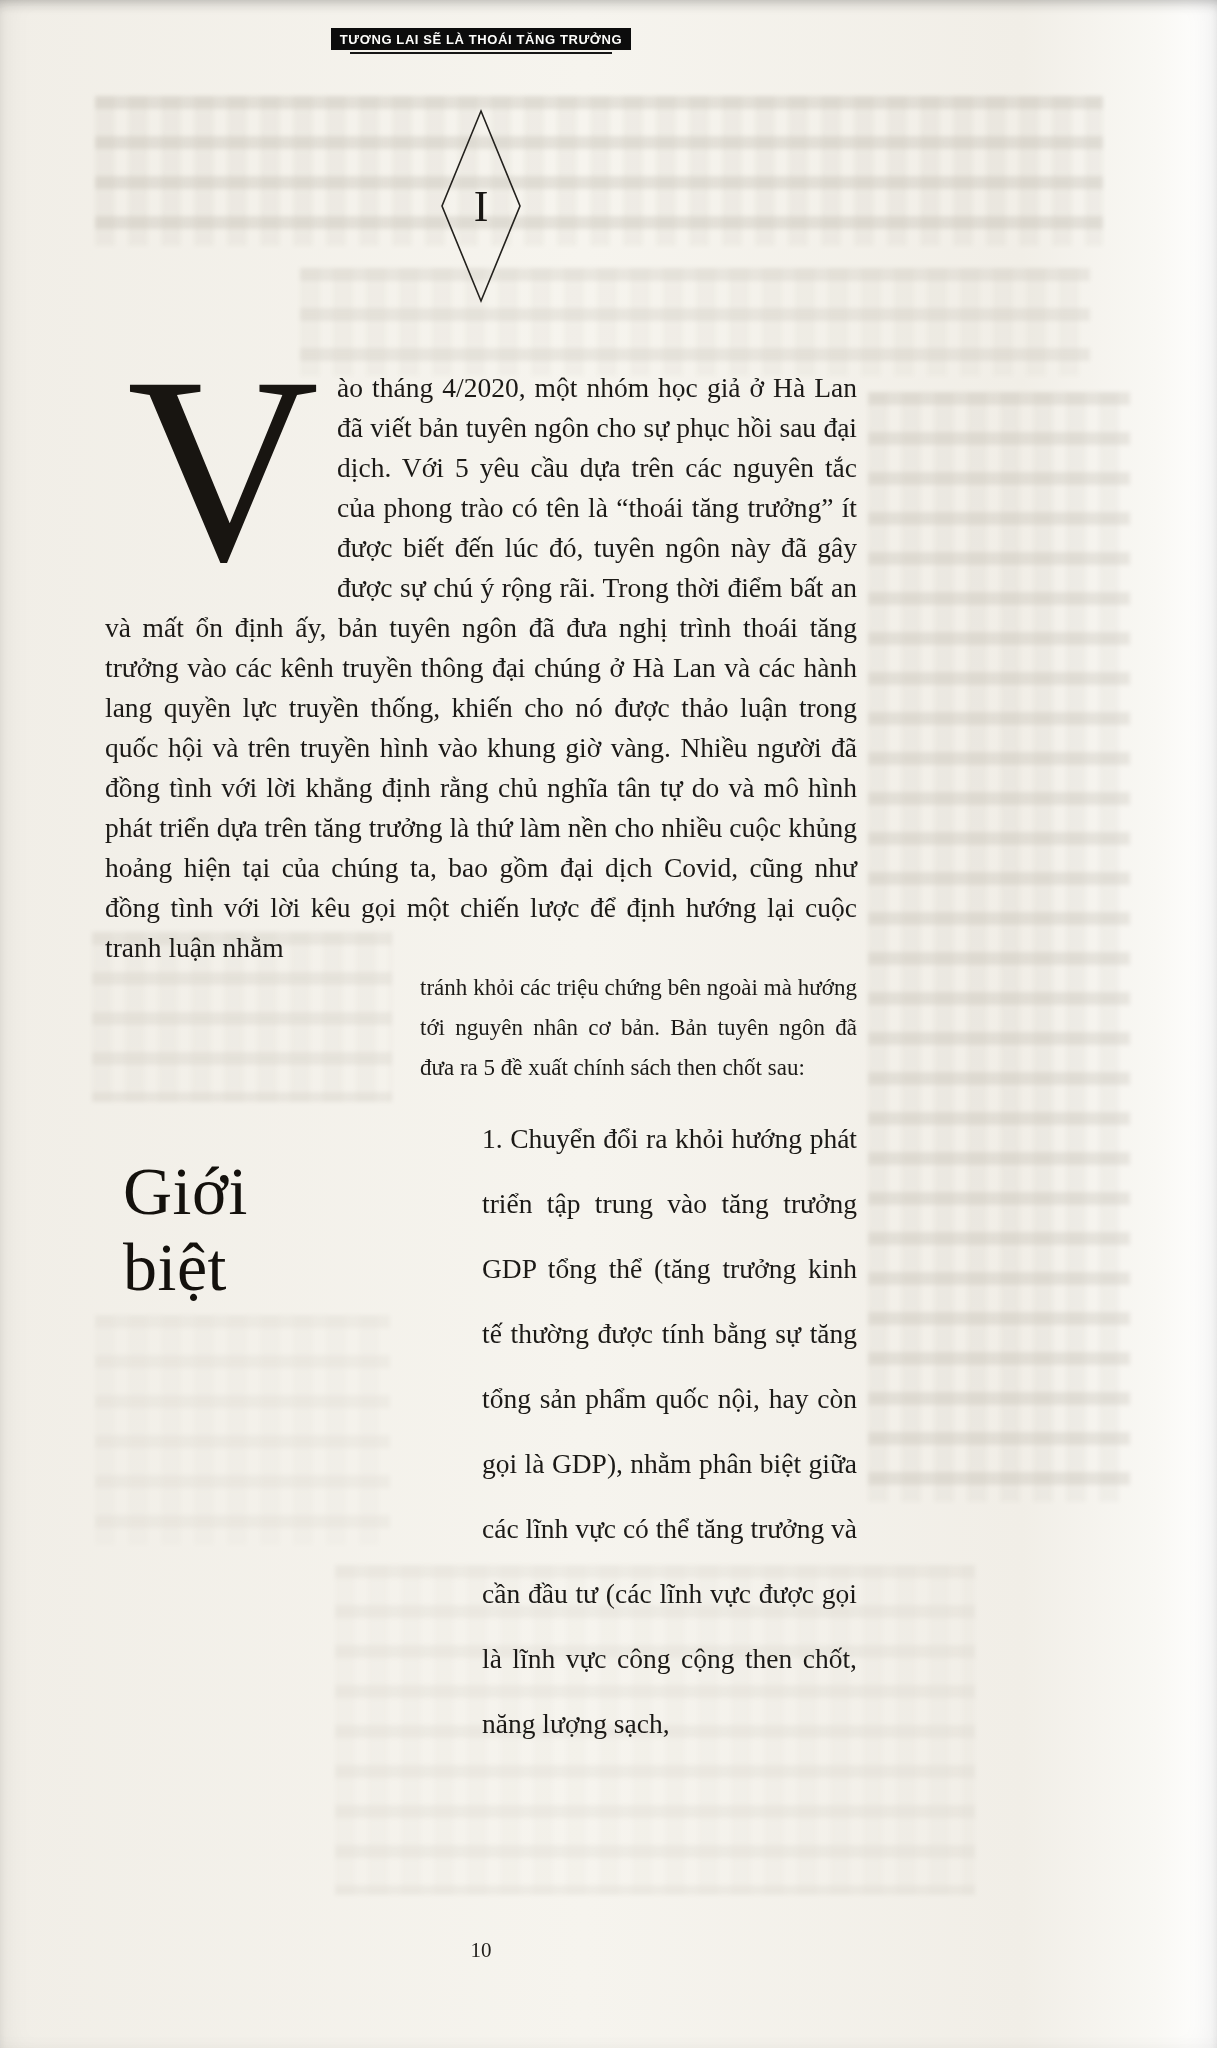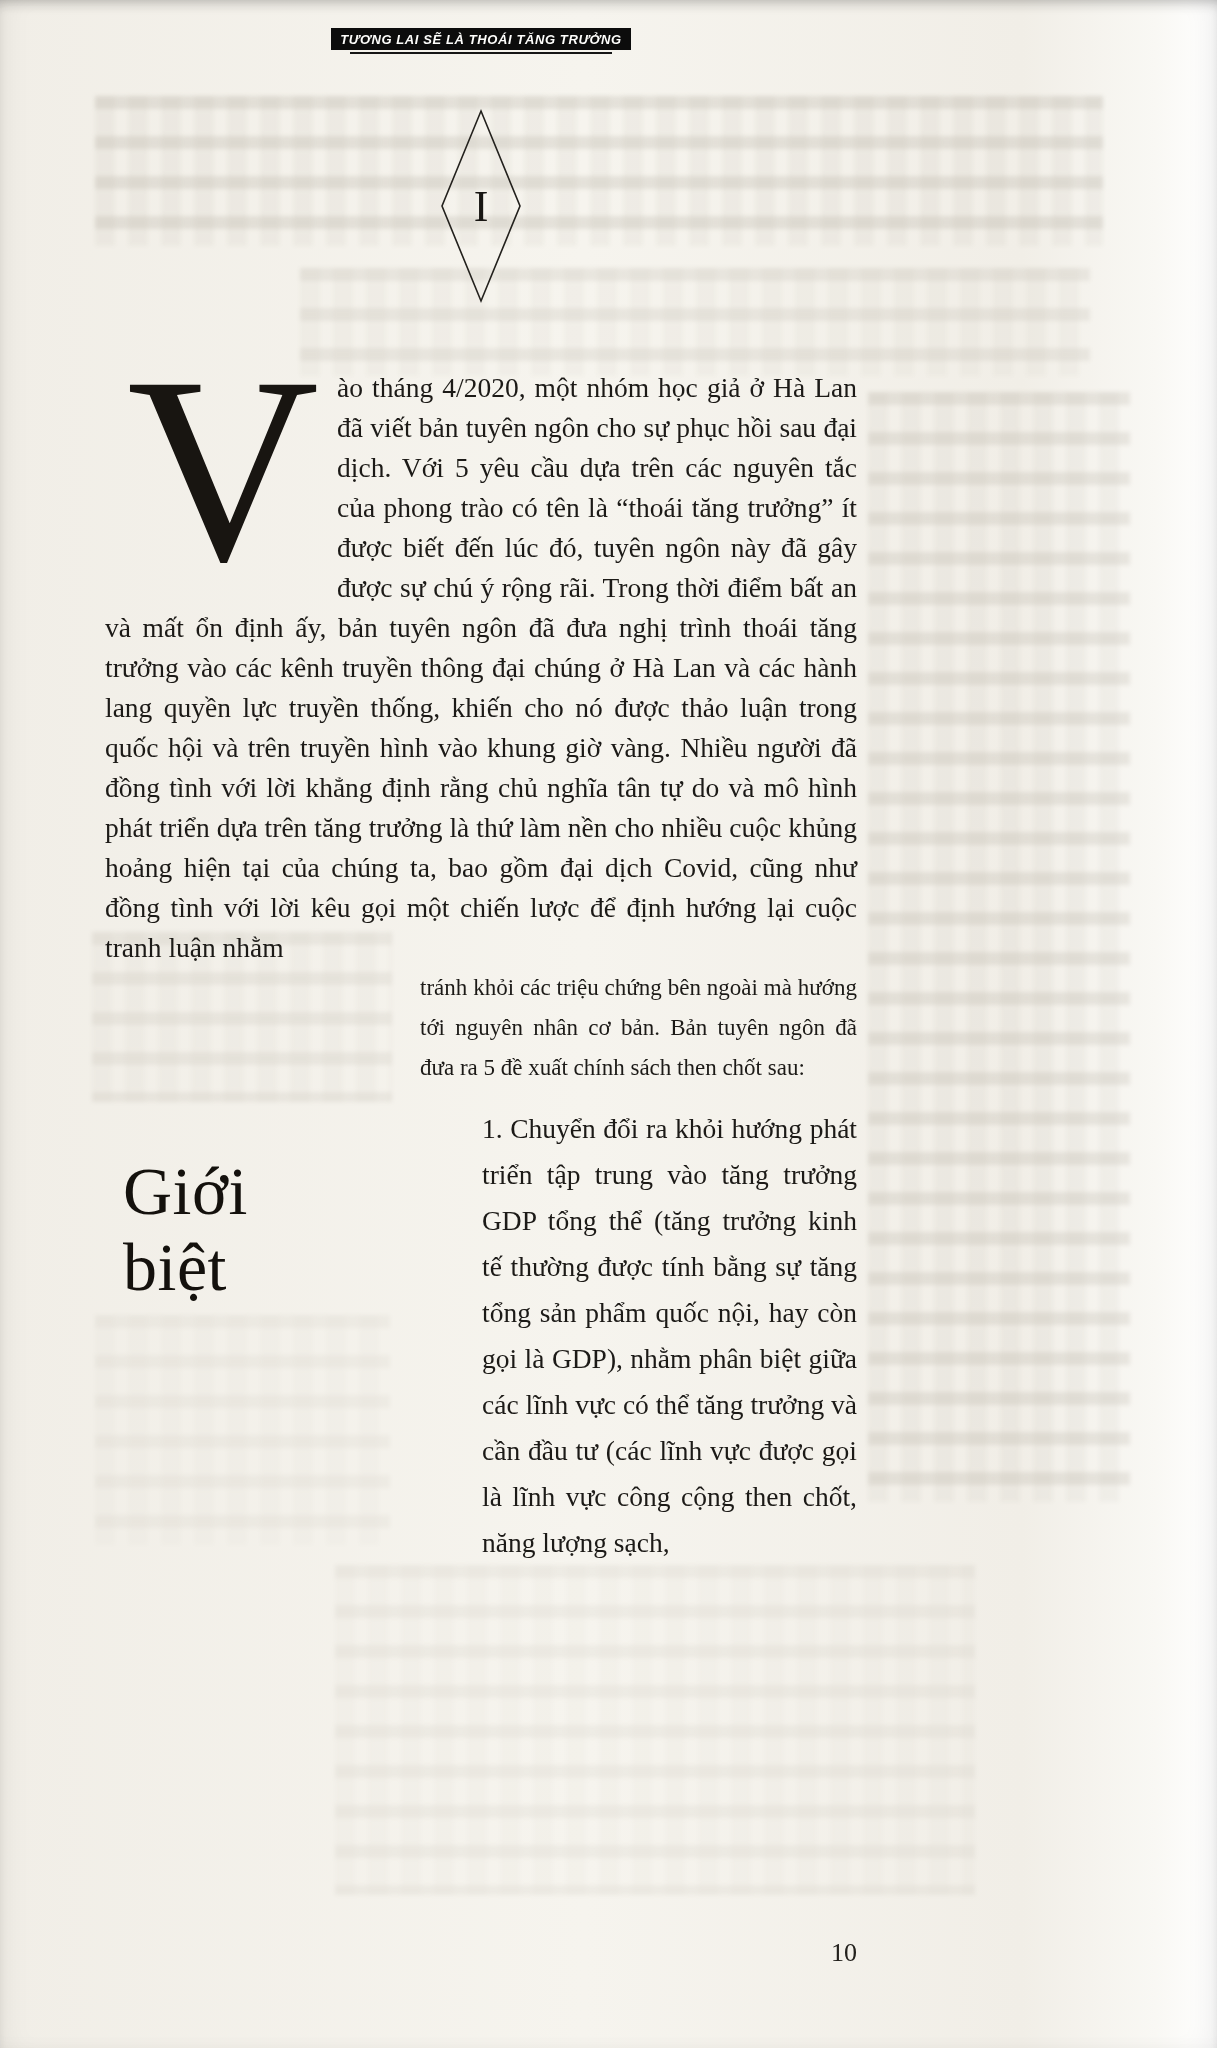--- a/index.html
+++ b/index.html
@@ -29,21 +29,21 @@
   .g5{left:95px;top:1315px;width:295px;height:230px;opacity:.22;}
   .g6{left:335px;top:1565px;width:640px;height:330px;opacity:.25;}
 
   
   .content{position:absolute;left:105px;top:0;width:752px;z-index:2;}
 
   .running-head{margin-top:28px;text-align:center;}
   .head-bar{
     display:inline-block;background:#0c0c0c;color:#fdfdfb;
     font-family:"Liberation Sans", sans-serif;
-    font-weight:bold;font-style:italic;
+    font-weight:bold;
     font-size:13px;letter-spacing:.6px;
     padding:4px 9px 3px;
   }
   .head-rule{width:262px;height:2px;background:#161616;margin:2px auto 0;}
 
   .chapter-mark{position:relative;width:84px;height:196px;margin:54px auto 0;}
   .chapter-mark svg{position:absolute;left:0;top:0;}
   .numeral{
     position:absolute;left:0;top:0;right:0;bottom:0;
     display:flex;align-items:center;justify-content:center;
@@ -60,25 +60,25 @@
 
   .split{display:flex;clear:none;}
   .left-col{width:315px;flex:none;}
   .right-col{flex:1;min-width:0;}
   .intro-title{
     margin:185px 0 0 18px;width:210px;
     font-size:68px;line-height:1.12;font-weight:normal;
     color:#14110d;letter-spacing:.5px;
   }
   .cont{margin:0;font-size:23px;line-height:40px;text-align:justify;}
-  .list-item{margin:18px 0 0 62px;font-size:27.5px;line-height:46px;text-align:justify;}
+  .list-item{margin:18px 0 0 62px;font-size:27.5px;line-height:65px;text-align:justify;}
 
   .folio{
     position:absolute;left:105px;top:1938px;width:752px;z-index:2;
-    text-align:right;font-size:26px;color:#23211d;
+    text-align:center;font-size:21px;color:#23211d;
   }
 </style>
 </head>
 <body>
 
 <div class="page">
 
   <div class="ghost g1"></div>
   <div class="ghost g2"></div>
   <div class="ghost g3"></div>

